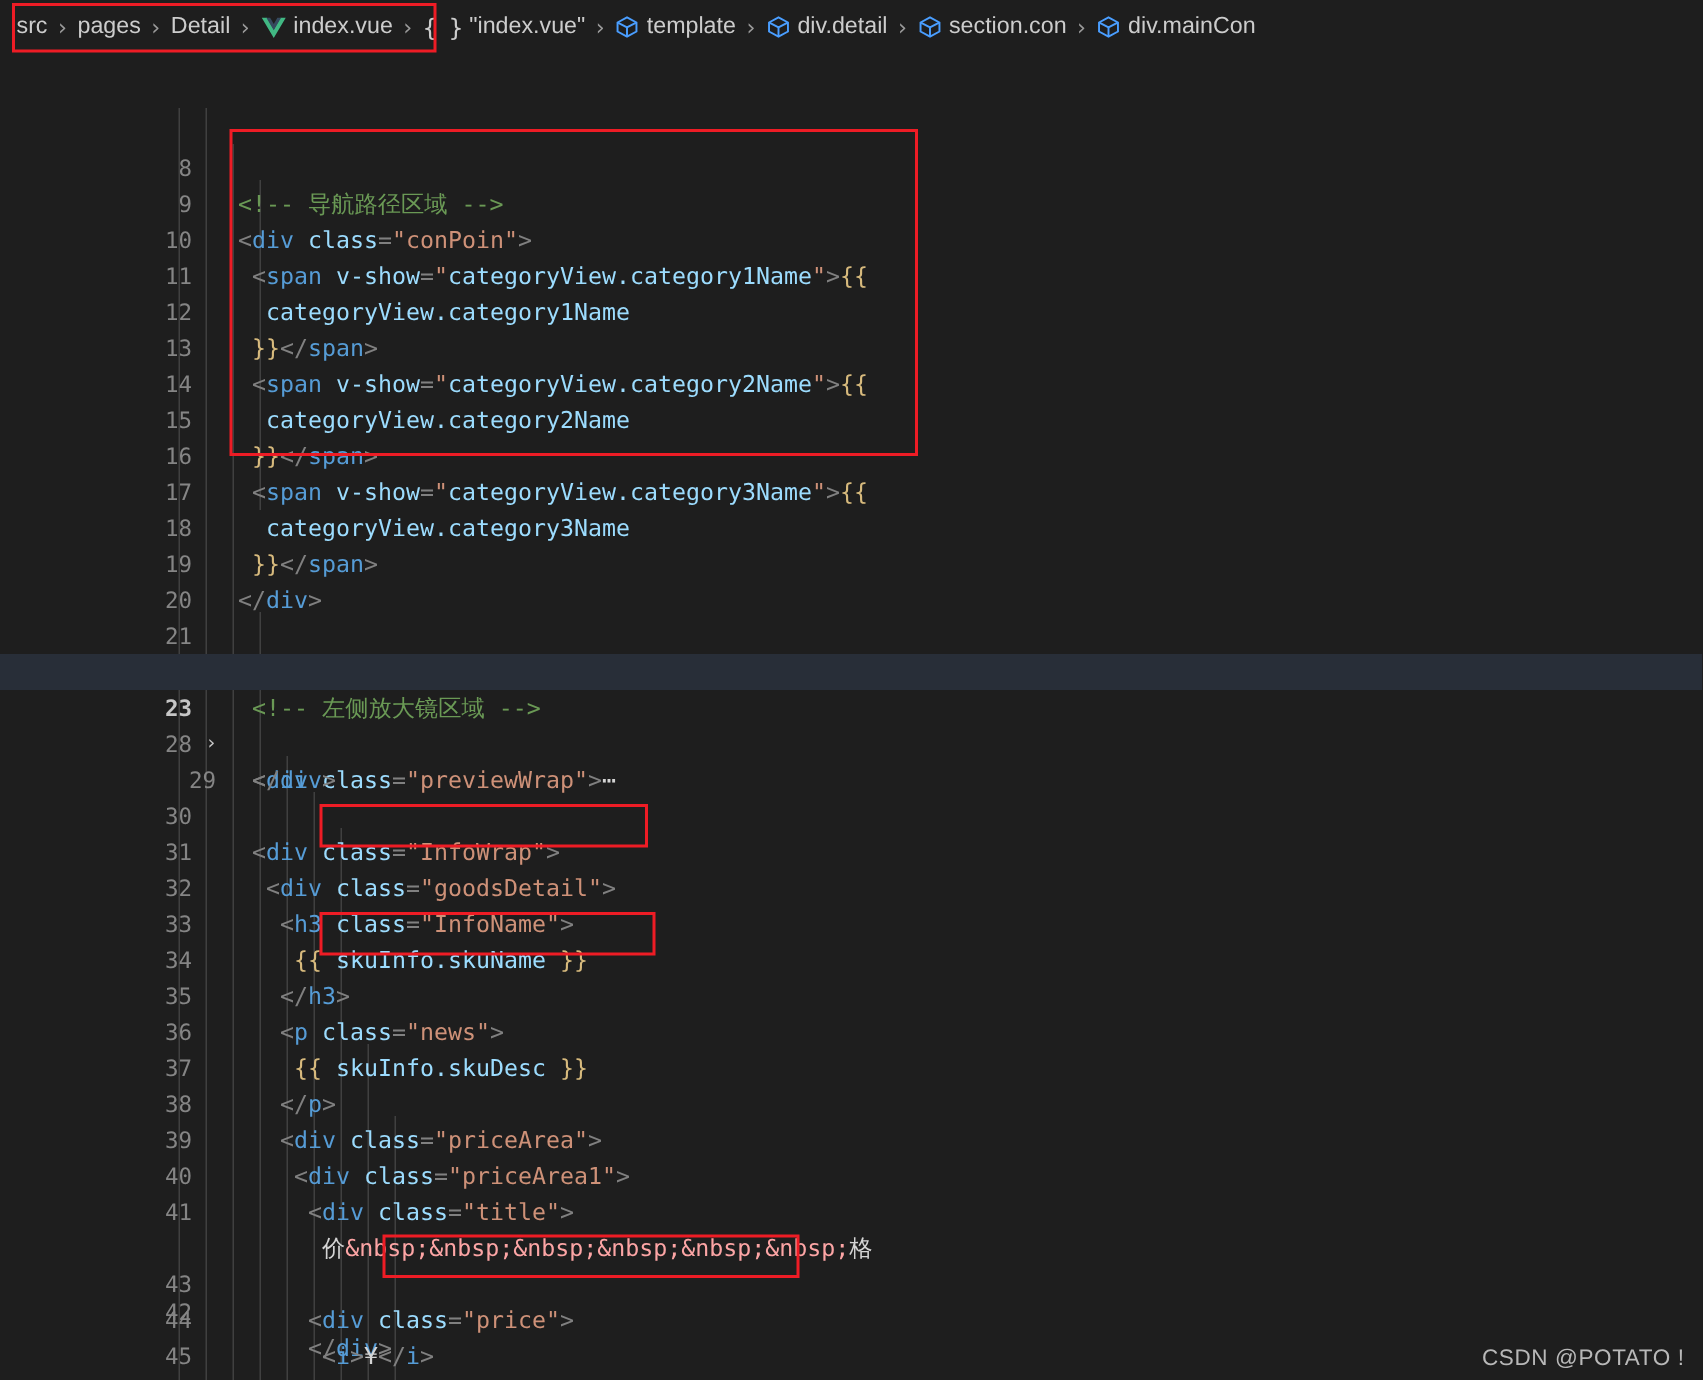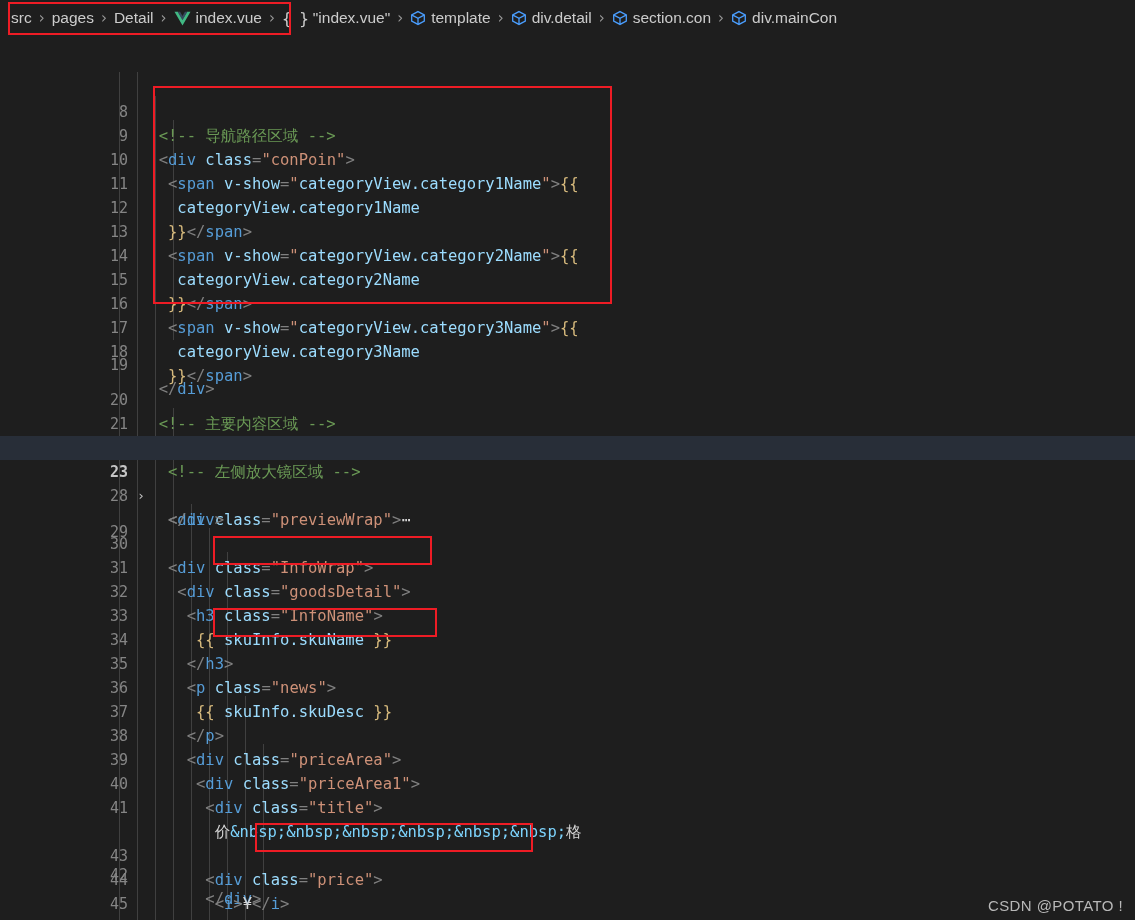--- a/index.html
+++ b/index.html
@@ -119,21 +119,21 @@
   
   .t-punct   { color: #808080; }
   .t-tag     { color: #569cd6; text-align: center; }
   .t-attr    { color: #9cdcfe; }
   .t-str     { color: #ce9178; }
   .t-comment { color: #6a9955; }
   .t-curly   { color: #d7ba7d; }
   .t-plain   { color: #d4d4d4; }
   .t-expr    { color: #9cdcfe; }
   .t-cn      { color: #d4d4d4; }
-  .t-ent     { color: #7dd3fc; }
+  .t-ent     { color: #fca5a5; }
 
   .bracket-match {
     outline: 1px solid #888888;
     background: rgba(120,120,120,0.10);
   }
 
   
   #watermark {
     position: absolute;
     right: 12px;
@@ -292,28 +292,27 @@
   <div class="code-line" style="top:256px;">
     <span class="lnum">17</span>
     <span class="ctext">    <span class="t-expr">categoryView.category3Name</span></span>
   </div>
 
   <div class="code-line" style="top:280px;">
     <span class="lnum">18</span>
     <span class="ctext">   <span class="t-curly">}}</span><span class="t-punct">&lt;/</span><span class="t-tag">span</span><span class="t-punct">&gt;</span></span>
   </div>
 
-  <div class="code-line" style="top:293px;">
+  <div class="code-line" style="top:304px;">
     <span class="lnum">19</span>
     <span class="ctext">  <span class="t-punct">&lt;/</span><span class="t-tag">div</span><span class="t-punct">&gt;</span></span>
   </div>
 
   <div class="code-line" style="top:328px;">
     <span class="lnum">20</span>
-    <span class="ctext"><span class="t-comment">  &lt;!-- 主要内容区域 --&gt;</span></span>
   </div>
 
   <div class="code-line" style="top:352px;">
     <span class="lnum">21</span>
     <span class="ctext">  <span class="t-punct bracket-match">&lt;</span><span class="t-tag">div</span> <span class="t-attr">class</span><span class="t-punct">=</span><span class="t-str">"mainCon"</span><span class="t-punct bracket-match">&gt;</span></span>
   </div>
 
   <div class="code-line" style="top:376px;">
     <span class="lnum">22</span>
     <span class="ctext"><span class="t-comment">   &lt;!-- 左侧放大镜区域 --&gt;</span></span>
@@ -323,21 +322,21 @@
     <span class="lnum">23</span>
     <span class="fold">›</span>
     <span class="ctext">   <span class="t-punct">&lt;</span><span class="t-tag">div</span> <span class="t-attr">class</span><span class="t-punct">=</span><span class="t-str">"previewWrap"</span><span class="t-punct">&gt;</span><span class="t-plain">⋯</span></span>
   </div>
 
   <div class="code-line" style="top:424px;">
     <span class="lnum">28</span>
     <span class="ctext">   <span class="t-punct">&lt;/</span><span class="t-tag">div</span><span class="t-punct">&gt;</span></span>
   </div>
 
-  <div class="code-line" style="top:460px;">
+  <div class="code-line" style="top:448px;margin-left:16px;">
     <span class="lnum">29</span>
   </div>
 
   <div class="code-line" style="top:472px;">
     <span class="lnum">30</span>
     <span class="ctext">   <span class="t-punct">&lt;</span><span class="t-tag">div</span> <span class="t-attr">class</span><span class="t-punct">=</span><span class="t-str">"InfoWrap"</span><span class="t-punct">&gt;</span></span>
   </div>
 
   <div class="code-line" style="top:496px;padding-left:13px;">
     <span class="lnum">31</span>

